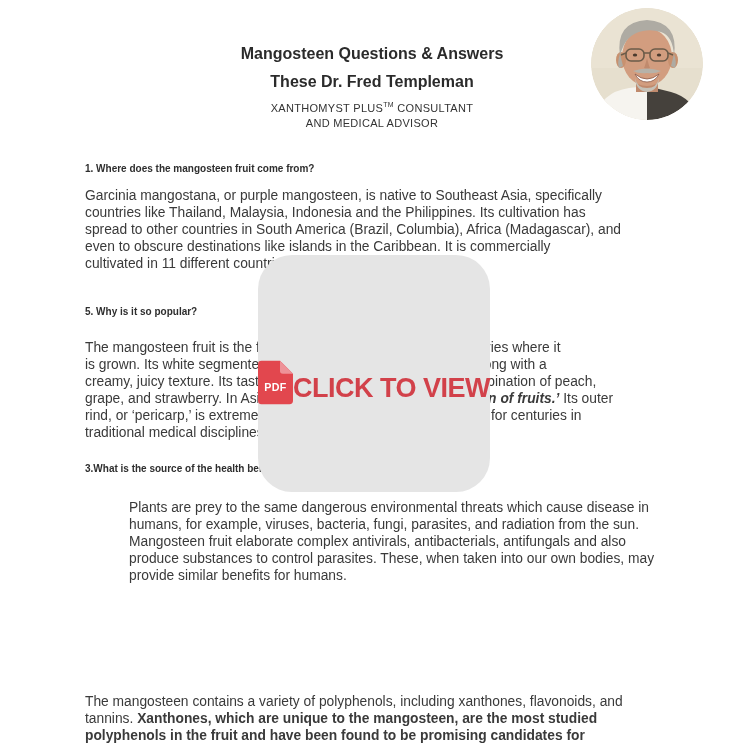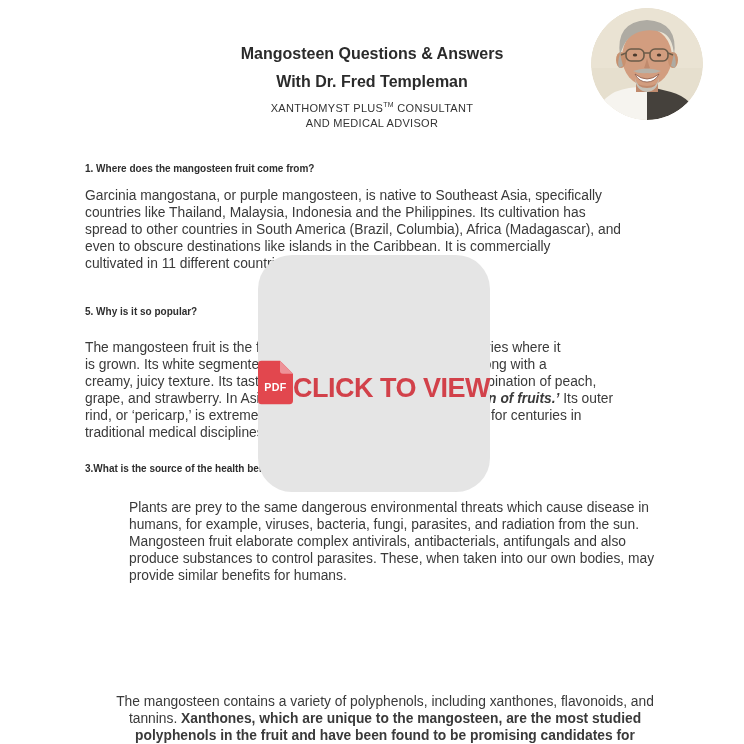--- a/index.html
+++ b/index.html
@@ -73,21 +73,21 @@
   .em-bold { font-weight: 700; }
 
   #h1 { top: 160px; }
   #p1 { top: 187px; }
   #h2 { top: 303px; }
   #p2 { top: 339px; }
   #h3 { top: 460px; }
   #p3 { top: 499px; margin-left: 44px; }
   #p3b { top: 604px; }
   #h4 { top: 658px; }
-  #p4 { top: 693px; text-align: center; }
+  #p4 { top: 693px; }
 
   
   .pdf-overlay {
     position: absolute;
     left: 258px; top: 255px;
     width: 232px; height: 237px;
     background: #e5e5e5;
     border-radius: 34px;
     display: flex;
     flex-direction: row;
@@ -105,21 +105,21 @@
     white-space: nowrap;
   }
 </style>
 </head>
 <body>
 
 <div class="page">
 
   <div class="title-block">
     <div class="title-line">Mangosteen Questions &amp; Answers</div>
-    <div class="title-line">With Dr. Fred Templeman</div>
+    <div class="title-line">These Dr. Fred Templeman</div>
   </div>
 
   <div class="subtitle-block">
     <div class="subtitle-line"><span>XANTHOMYST PLUS</span><sup>TM</sup><span> CONSULTANT</span></div>
     <div class="subtitle-line">AND MEDICAL ADVISOR</div>
   </div>
 
   <div class="photo-wrap">
     <svg viewBox="0 0 112 112">
       <defs>

